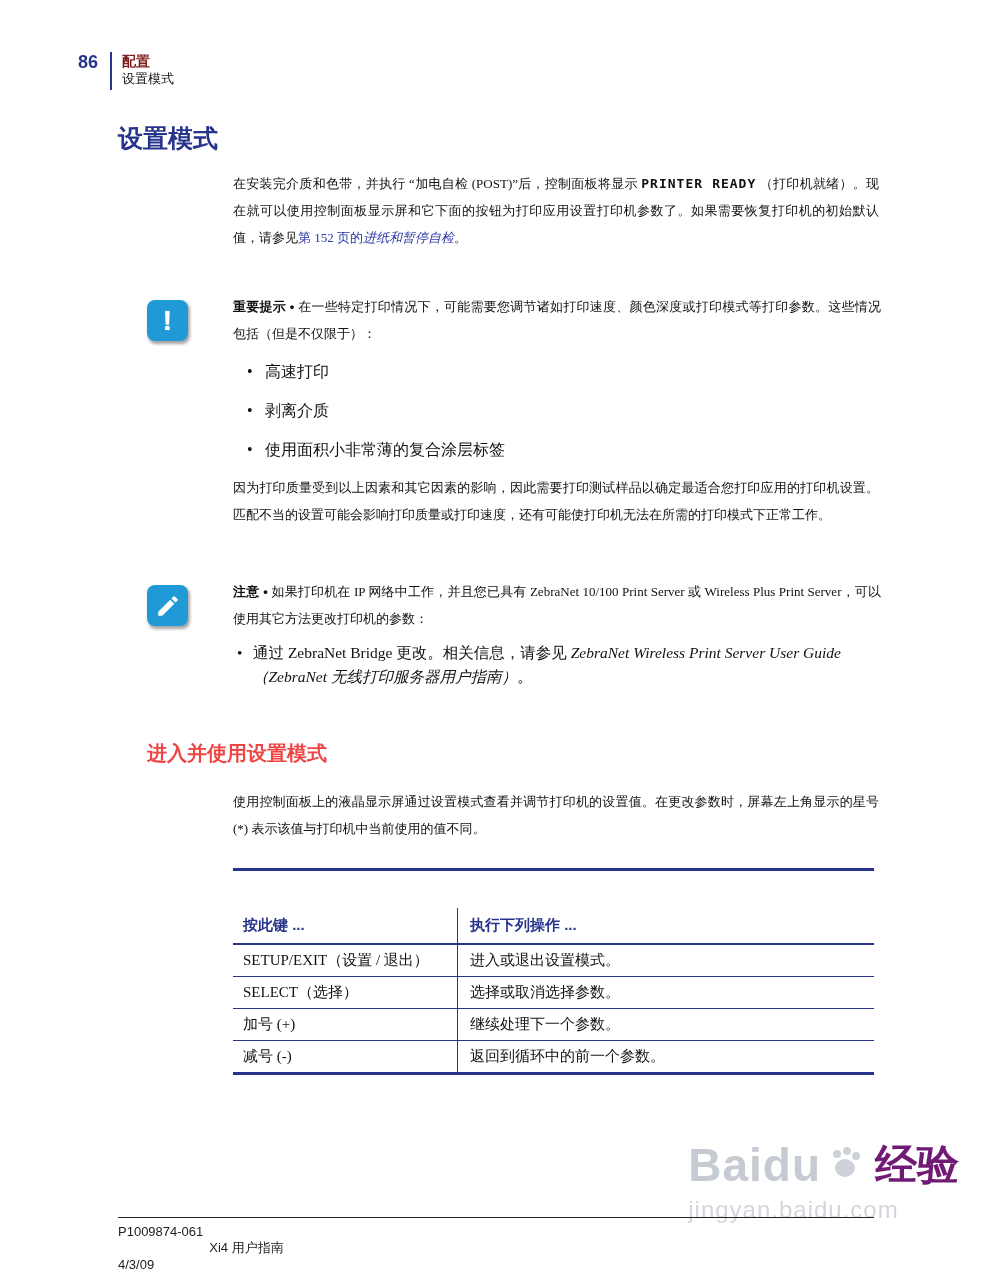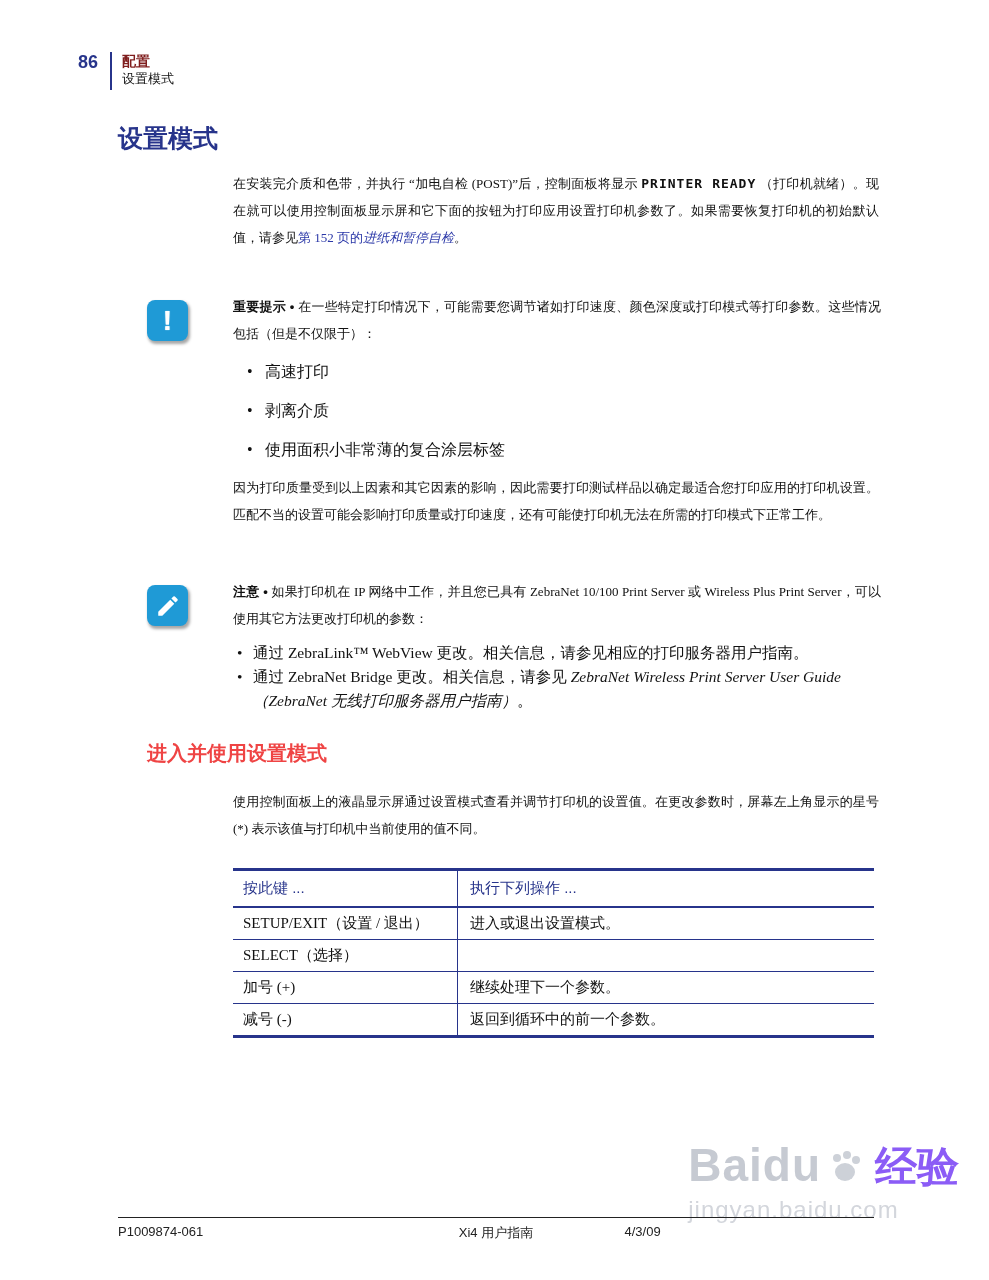--- a/index.html
+++ b/index.html
@@ -56,36 +56,36 @@
   .note-bullets .b-item::before { content:"•"; position:absolute; left:0; top:0; }
 
   
   .key-table { position:absolute; left:233px; top:868px; width:641px;
     border-top:3px solid #27348b; border-bottom:3px solid #27348b; font-size:15px; }
   .t-row { display:flex; border-top:1px solid #27348b; }
   .t-row.head { border-top:none; border-bottom:1px solid #27348b; }
   .t-c1 { width:225px; padding:6px 8px 6px 10px; border-right:1px solid #27348b; }
   .t-c2 { flex:1; padding:6px 8px 6px 12px; }
   .t-row.head .t-c1, .t-row.head .t-c2 {
-    font-family:"Liberation Sans",sans-serif; font-weight:normal; color:#27348b; padding-top:8px; padding-bottom:8px;
+    font-family:"Liberation Sans",sans-serif; font-weight:bold; color:#27348b; padding-top:8px; padding-bottom:8px;margin-top:37px;
   }
 
   
   .footer-line { position:absolute; left:118px; top:1217px; width:756px; height:1px; background:#222; }
-  .footer { position:absolute; left:118px; top:1224px; width:756px; display:flex; font-family:"Liberation Sans",sans-serif; font-size:13px; color:#222; }
+  .footer { position:absolute; left:118px; top:1224px; width:756px; display:flex; font-family:"Liberation Sans",sans-serif; font-size:13px; color:#222;flex-direction:column; }
   .footer .f-left { width:33%; text-align:left; }
   .footer .f-center { width:34%; text-align:center; }
   .footer .f-right { width:33%; text-align:left; }
 
   
   .watermark { position:absolute; right:30px; top:1142px; text-align:left; color:#c9cdd4; user-select:none; }
-  .wm-row { display:flex; align-items:flex-end; font-family:"Liberation Sans",sans-serif; font-weight:bold; }
+  .wm-row { display:flex; align-items:center; font-family:"Liberation Sans",sans-serif; font-weight:bold; }
   .wm-bai { font-size:46px; letter-spacing:1px; color:#c6cad2; line-height:1; }
   .wm-icon { width:40px; height:34px; margin:0 4px 4px 4px; position:relative; }
-  .wm-cn { font-size:42px; color:#8b5cf6; line-height:1; margin-left:6px; }
+  .wm-cn { font-size:42px; color:#701a75; line-height:1; margin-left:6px; }
   .wm-url { font-family:"Liberation Sans",sans-serif; font-size:24px; color:#d3d6dc; margin-top:8px; letter-spacing:1px; }
 </style>
 </head>
 <body>
 
 <div class="page-header">
   <span class="page-num">86</span>
   <div class="header-bar"></div>
   <div>
     <div class="chapter">配置</div>
@@ -113,38 +113,38 @@
 
 <div class="icon-box icon-note">
   <svg width="26" height="26" viewBox="0 0 24 24">
     <path d="M3 17.25V21h3.75L17.8 9.94l-3.75-3.75L3 17.25z M20.7 7.04a1 1 0 0 0 0-1.41l-2.34-2.34a1 1 0 0 0-1.41 0l-1.83 1.83 3.75 3.75 1.83-1.83z" fill="#ffffff"></path>
   </svg>
 </div>
 
 <p class="body-text note-text"><b class="inline-label">注意 • </b><span>如果打印机在 IP 网络中工作，并且您已具有 ZebraNet 10/100 Print Server 或 Wireless Plus Print Server，可以使用其它方法更改打印机的参数：</span></p>
 
 <div class="note-bullets">
-  <div class="b-item">通过 ZebraLink™ WebView 更改。相关信息，请参见相应的打印服务器用户指南。</div>
   <div class="b-item"><span>通过 ZebraNet Bridge 更改。相关信息，请参见 </span><span class="italic">ZebraNet Wireless Print Server User Guide（ZebraNet 无线打印服务器用户指南）</span><span>。</span></div>
 </div>
 
 <h2 class="section2-title">进入并使用设置模式</h2>
 <p class="body-text sec2-para">使用控制面板上的液晶显示屏通过设置模式查看并调节打印机的设置值。在更改参数时，屏幕左上角显示的星号 (*) 表示该值与打印机中当前使用的值不同。</p>
 
 <div class="key-table">
   <div class="t-row head">
     <div class="t-c1">按此键 ...</div>
     <div class="t-c2">执行下列操作 ...</div>
   </div>
   <div class="t-row">
     <div class="t-c1">SETUP/EXIT（设置 / 退出）</div>
     <div class="t-c2">进入或退出设置模式。</div>
   </div>
   <div class="t-row">
     <div class="t-c1">SELECT（选择）</div>
+    <div class="t-c2">选择或取消选择参数。</div>
   </div>
   <div class="t-row">
     <div class="t-c1">加号 (+)</div>
     <div class="t-c2">继续处理下一个参数。</div>
   </div>
   <div class="t-row">
     <div class="t-c1">减号 (-)</div>
     <div class="t-c2">返回到循环中的前一个参数。</div>
   </div>
 </div>

